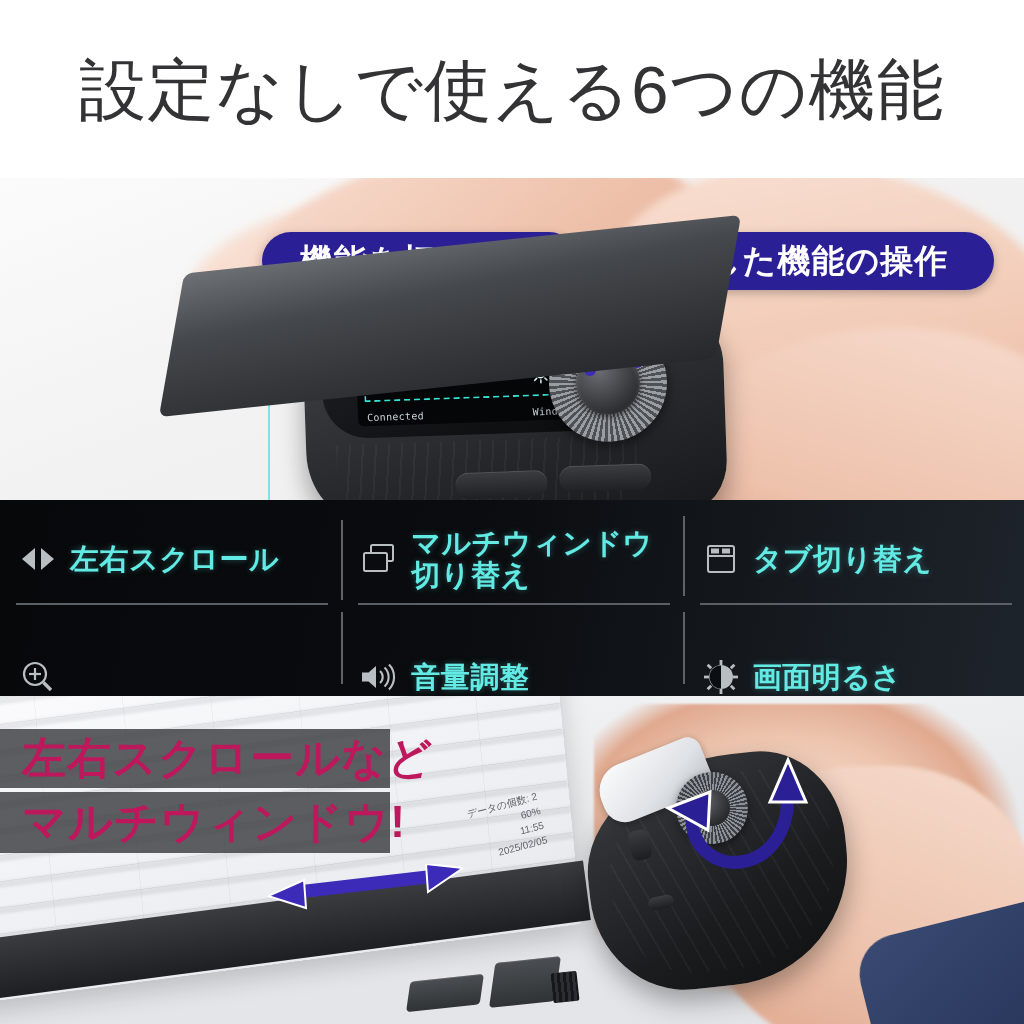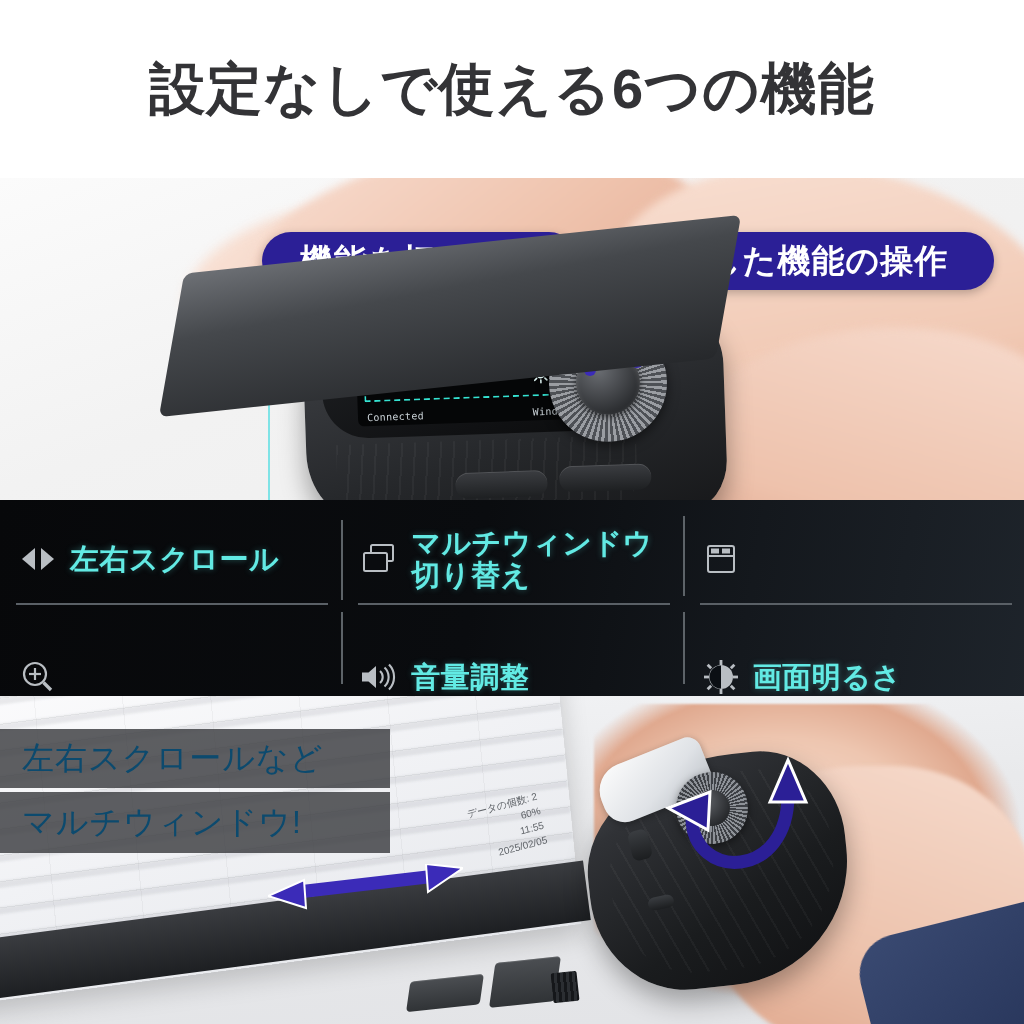--- a/index.html
+++ b/index.html
@@ -8,21 +8,21 @@
               font-family:"Liberation Sans", sans-serif; }
 
   #page { position:relative; width:1024px; height:1024px; background:#fff; }
 
   
   .header {
     position:absolute; left:0; top:0; width:1024px; height:178px;
     background:#ffffff; display:flex; align-items:center; justify-content:center;
   }
   .header-title {
-    font-size:56px; font-weight:bold; color:#333336; letter-spacing:1px;
+    font-size:67px; font-weight:normal; color:#333336; letter-spacing:1px;
     white-space:nowrap; line-height:1;
   }
 
   
   .hero {
     position:absolute; left:0; top:178px; width:1024px; height:322px;
     overflow:hidden;
     background:
       radial-gradient(ellipse 560px 300px at 760px 330px, #f5d9cb 0%, #efcab8 40%, rgba(240,205,190,0) 72%),
       radial-gradient(ellipse 420px 230px at 560px 120px, #f6ddd0 0%, rgba(246,221,208,0) 70%),
@@ -261,21 +261,21 @@
     background:radial-gradient(circle at 35% 30%,#5e6166,#26282b 75%); }
   .vm-btn { position:absolute; background:linear-gradient(180deg,#3a3d41,#1c1e20);
             border-radius:7px; }
   .vmb1 { left:630px; top:830px; width:20px; height:30px; transform:rotate(-14deg); }
   .vmb2 { left:648px; top:896px; width:26px; height:13px; transform:rotate(-12deg); }
   .rotarrow { position:absolute; left:640px; top:730px; width:190px; height:180px; }
 
   
   .cap { position:absolute; background:rgba(58,60,64,.82); display:flex;
          align-items:center; padding:0 22px; }
-  .cap span { color:#0c4a6e; font-size:32px; font-weight:normal; letter-spacing:1px;
+  .cap span { color:#be185d; font-size:44px; font-weight:bold; letter-spacing:1px;
               white-space:nowrap; }
   .cap.c1 { left:0; top:729px; width:390px; height:59px; }
   .cap.c2 { left:0; top:792px; width:390px; height:61px; }
 </style>
 </head>
 <body>
 
 <div id="page">
 
   <div class="header">
@@ -382,20 +382,21 @@
 
     <div class="feat">
       <span class="ficon">
         <svg width="36" height="34" viewBox="0 0 36 34">
           <rect x="5" y="4" width="26" height="26" rx="2" fill="none" stroke="#b9bec3" stroke-width="2"></rect>
           <rect x="8" y="6.5" width="8" height="5" fill="#b9bec3"></rect>
           <rect x="19" y="6.5" width="8" height="5" fill="#b9bec3"></rect>
           <line x1="5" y1="14" x2="31" y2="14" stroke="#b9bec3" stroke-width="2"></line>
         </svg>
       </span>
+      <span class="flabel">タブ切り替え</span>
     </div>
 
     <div class="feat">
       <span class="ficon">
         <svg width="38" height="36" viewBox="0 0 38 36">
           <circle cx="16" cy="15" r="11" fill="none" stroke="#b9bec3" stroke-width="2.2"></circle>
           <line x1="16" y1="9" x2="16" y2="21" stroke="#b9bec3" stroke-width="2.2"></line>
           <line x1="10" y1="15" x2="22" y2="15" stroke="#b9bec3" stroke-width="2.2"></line>
           <line x1="24.5" y1="23.5" x2="32" y2="31" stroke="#b9bec3" stroke-width="3.4"></line>
         </svg>

